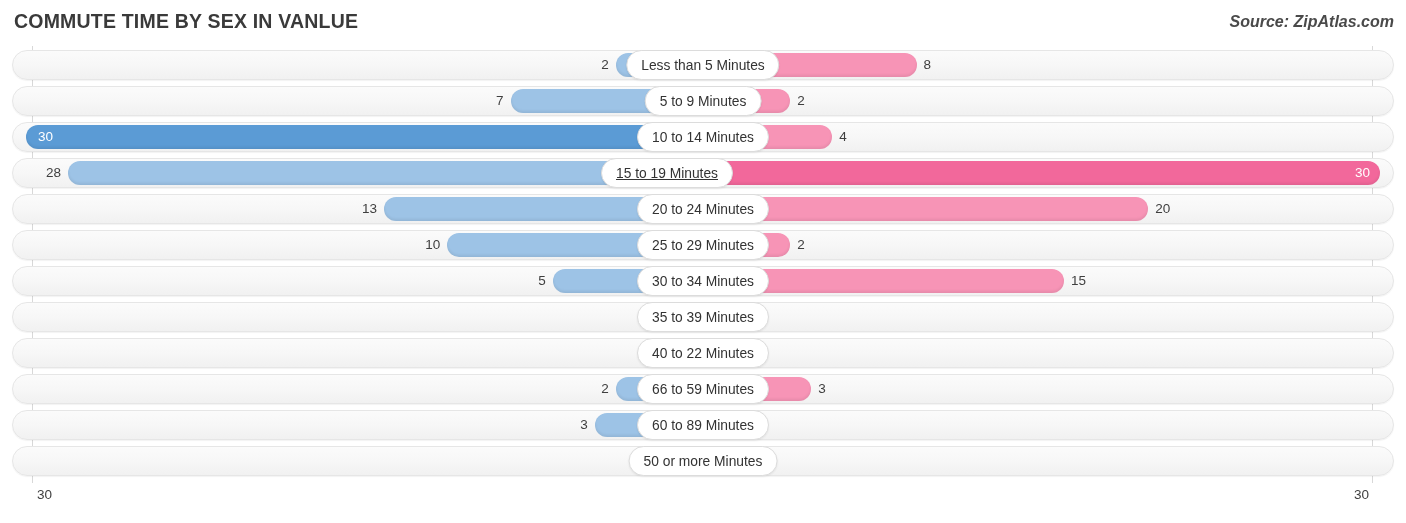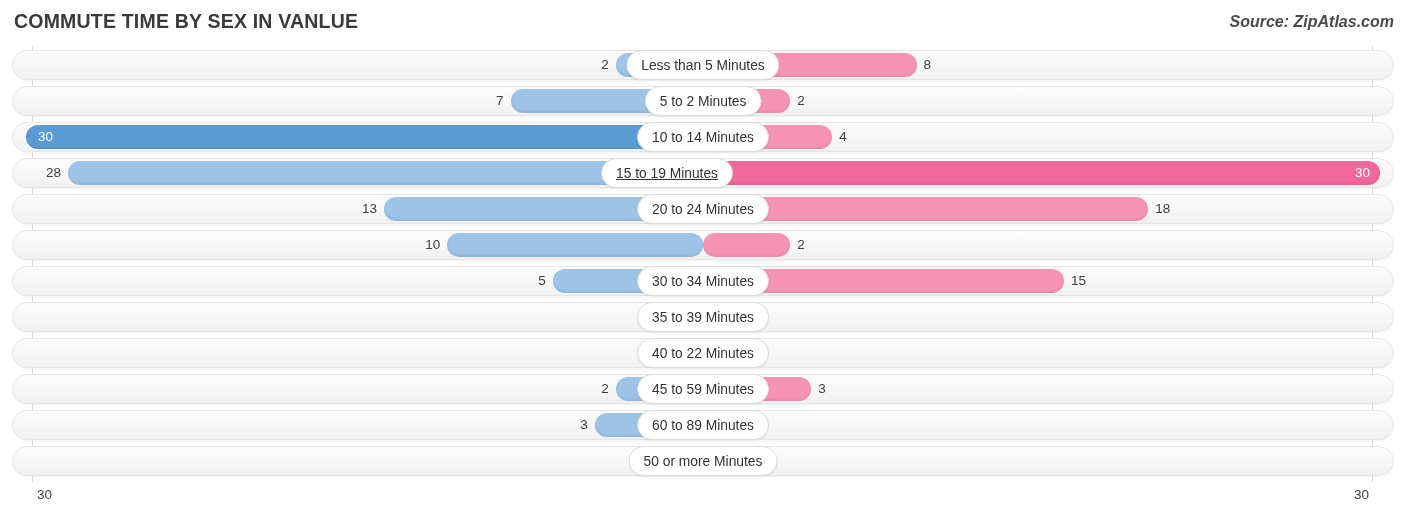--- a/index.html
+++ b/index.html
@@ -180,21 +180,21 @@
         <div class="bar female" style="left: 691px; width: 213.533px;"></div>
         <div class="val female-val" style="left: 911.533px;">8</div>
         <div class="cat-pill" style="left: 691px;">Less than 5 Minutes</div>
       </div>
       <div class="row" style="top: 40px;">
         <div class="track"></div>
         <div class="bar male" style="left: 498.533px; width: 192.467px;"></div>
         <div class="val male-val" style="left: 0px; width: 491.533px;">7</div>
         <div class="bar female" style="left: 691px; width: 87.1333px;"></div>
         <div class="val female-val" style="left: 785.133px;">2</div>
-        <div class="cat-pill" style="left: 691px;">5 to 2 Minutes</div>
+        <div class="cat-pill" style="left: 691px;">5 to 9 Minutes</div>
       </div>
       <div class="row" style="top: 76px;">
         <div class="track"></div>
         <div class="bar male max" style="left: 14px; width: 677px;"></div>
         <div class="val male-val inside" style="left: 26px; text-align: left;">30</div>
         <div class="bar female" style="left: 691px; width: 129.267px;"></div>
         <div class="val female-val" style="left: 827.267px;">4</div>
         <div class="cat-pill" style="left: 691px;">10 to 14 Minutes</div>
       </div>
       <div class="row" style="top: 112px;">
@@ -203,29 +203,30 @@
         <div class="val male-val" style="left: 0px; width: 49.1333px;">28</div>
         <div class="bar female max" style="left: 691px; width: 677px;"></div>
         <div class="val female-val inside" style="left: 1334px; width: 24px; text-align: right;">30</div>
         <div class="cat-pill" style="left: 655px; text-decoration: underline;">15 to 19 Minutes</div>
       </div>
       <div class="row" style="top: 148px;">
         <div class="track"></div>
         <div class="bar male" style="left: 372.133px; width: 318.867px;"></div>
         <div class="val male-val" style="left: 0px; width: 365.133px;">13</div>
         <div class="bar female" style="left: 691px; width: 445.267px;"></div>
-        <div class="val female-val" style="left: 1143.27px;">18</div>
+        <div class="val female-val" style="left: 1143.27px;">20</div>
         <div class="cat-pill" style="left: 691px; text-align: right;">20 to 24 Minutes</div>
       </div>
       <div class="row" style="top: 184px;">
         <div class="track"></div>
         <div class="bar male" style="left: 435.333px; width: 255.667px;"></div>
         <div class="val male-val" style="left: 0px; width: 428.333px;">10</div>
         <div class="bar female" style="left: 691px; width: 87.1333px;"></div>
         <div class="val female-val" style="left: 785.133px;">2</div>
+        <div class="cat-pill" style="left: 691px;">25 to 29 Minutes</div>
       </div>
       <div class="row" style="top: 220px;">
         <div class="track"></div>
         <div class="bar male" style="left: 540.667px; width: 150.333px;"></div>
         <div class="val male-val" style="left: 0px; width: 533.667px;">5</div>
         <div class="bar female" style="left: 691px; width: 361px;"></div>
         <div class="val female-val" style="left: 1059px;">15</div>
         <div class="cat-pill" style="left: 691px;">30 to 34 Minutes</div>
       </div>
       <div class="row" style="top: 256px;">
@@ -243,21 +244,21 @@
         <div class="bar female" style="left: 691px; width: 45px;"></div>
         <div class="val female-val" style="left: 743px;">0</div>
         <div class="cat-pill" style="left: 691px;">40 to 22 Minutes</div>
       </div>
       <div class="row" style="top: 328px;">
         <div class="track"></div>
         <div class="bar male" style="left: 603.867px; width: 87.1333px;"></div>
         <div class="val male-val" style="left: 0px; width: 596.867px;">2</div>
         <div class="bar female" style="left: 691px; width: 108.2px;"></div>
         <div class="val female-val" style="left: 806.2px;">3</div>
-        <div class="cat-pill" style="left: 691px;">45 to 59 Minutes</div>
+        <div class="cat-pill" style="left: 691px;">66 to 59 Minutes</div>
       </div>
       <div class="row" style="top: 364px;">
         <div class="track"></div>
         <div class="bar male" style="left: 582.8px; width: 108.2px;"></div>
         <div class="val male-val" style="left: 0px; width: 575.8px;">3</div>
         <div class="bar female" style="left: 691px; width: 45px;"></div>
         <div class="val female-val" style="left: 743px;">0</div>
         <div class="cat-pill" style="left: 691px;">60 to 89 Minutes</div>
       </div>
       <div class="row" style="top: 400px;">

